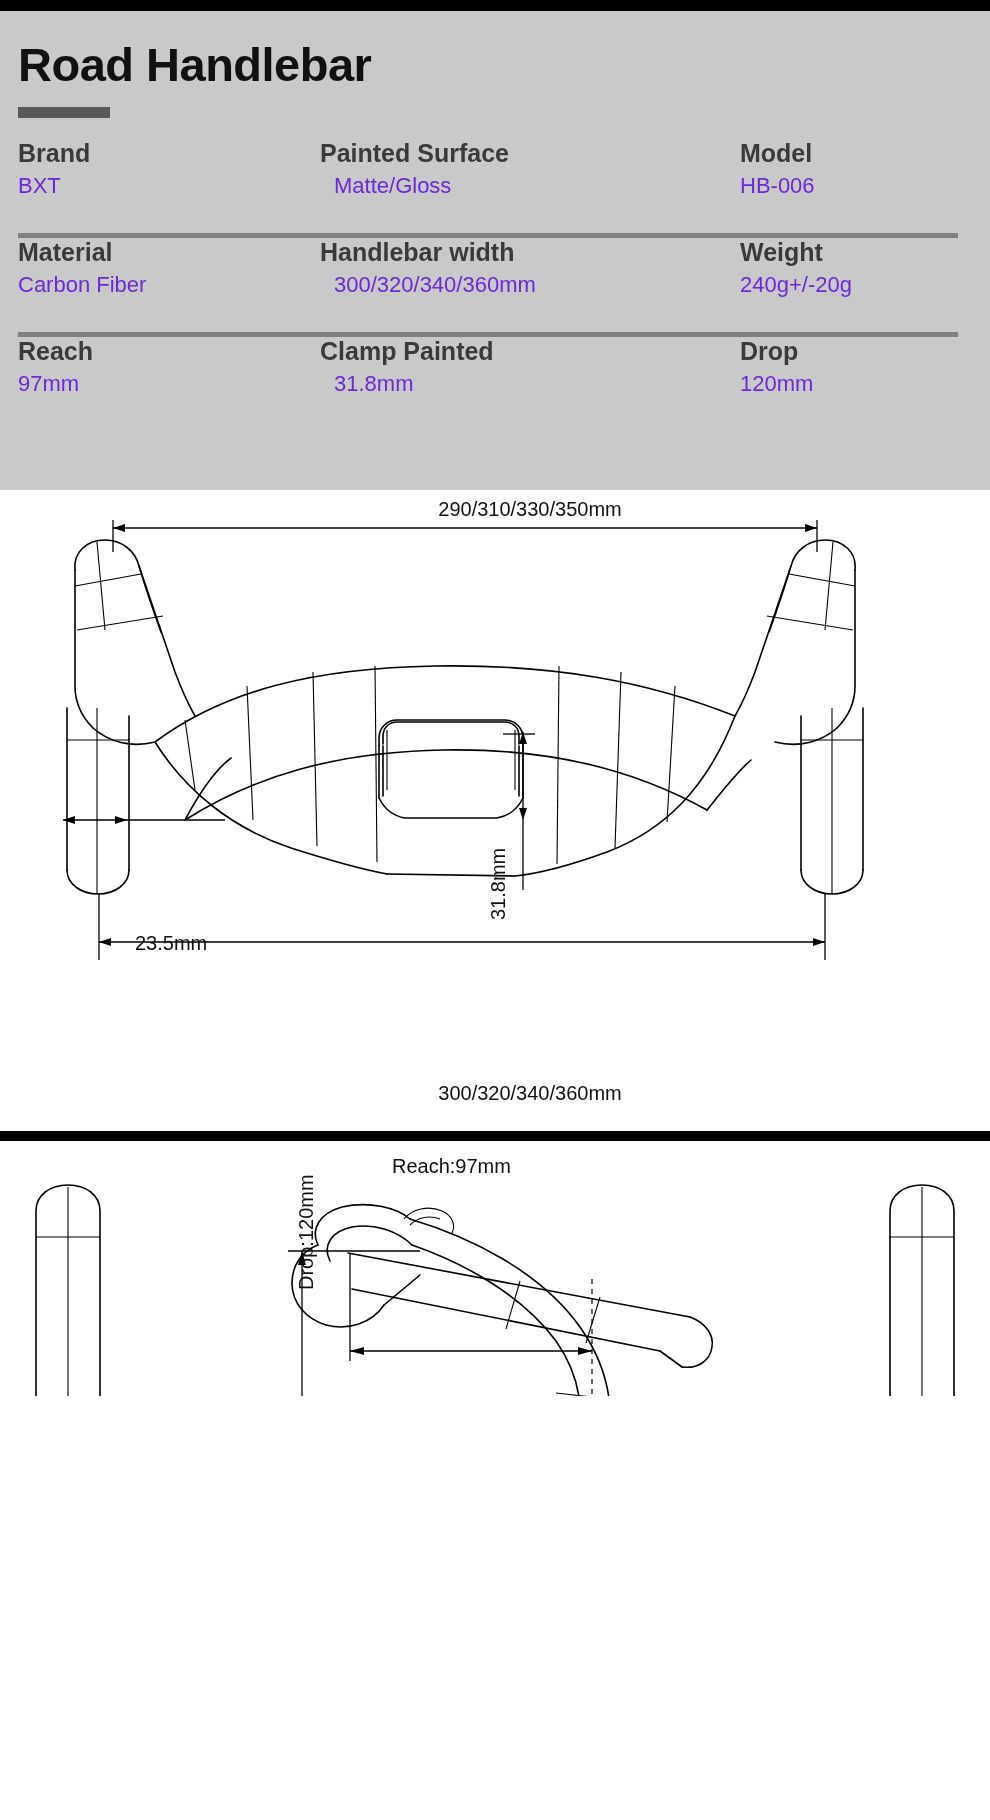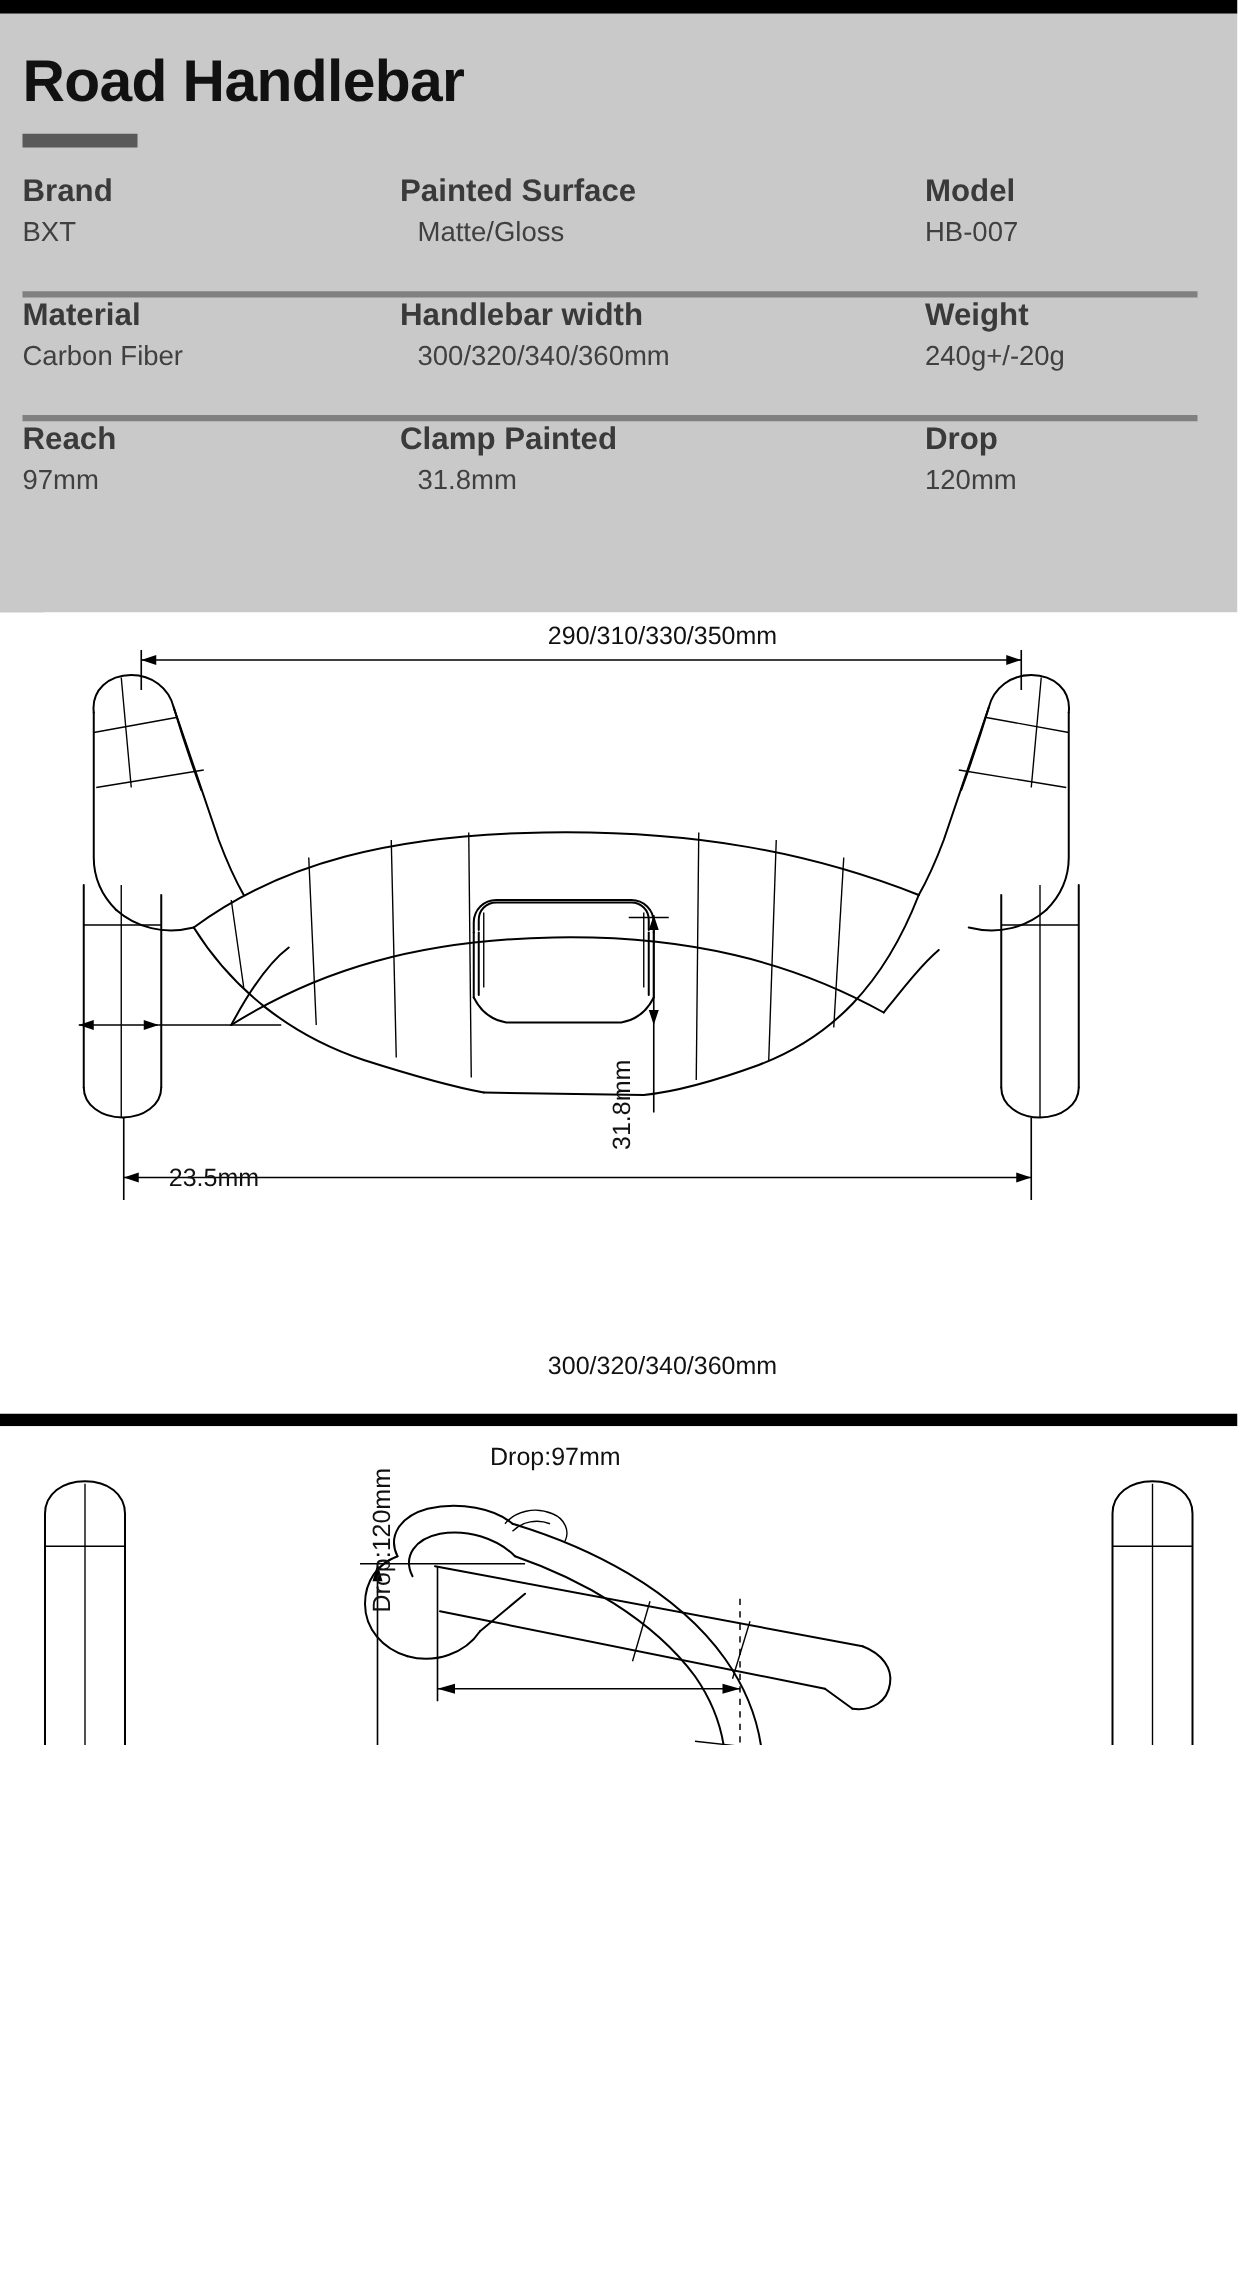--- a/index.html
+++ b/index.html
@@ -37,21 +37,21 @@
   .spec-row .cells{display:flex;width:100%;}
   .cell{position:relative;}
   .cell.c1{width:302px;}
   .cell.c2{width:420px;}
   .cell.c3{width:232px;}
   .cell .lbl{
     font-size:25px;font-weight:bold;color:#3a3a3a;
     line-height:1.15;white-space:nowrap;
   }
   .cell .val{
-    font-size:22px;font-weight:normal;color:#404040;
+    font-size:22px;font-weight:normal;color:#6d28d9;
     line-height:1.25;margin-top:4px;white-space:nowrap;
   }
   .cell.c2 .val{padding-left:14px;}
   .row-rule{
     position:absolute;left:0;bottom:0;width:940px;height:5px;background:#808080;
   }
 
   
   .draw1{
     position:absolute;left:0;top:490px;width:990px;height:650px;background:#fff;margin-left:35px;
@@ -106,21 +106,21 @@
           <div class="cell c1">
             <div class="lbl">Brand</div>
             <div class="val">BXT</div>
           </div>
           <div class="cell c2">
             <div class="lbl">Painted Surface</div>
             <div class="val">Matte/Gloss</div>
           </div>
           <div class="cell c3">
             <div class="lbl">Model</div>
-            <div class="val">HB-007</div>
+            <div class="val">HB-006</div>
           </div>
         </div>
         <div class="row-rule"></div>
       </div>
 
       <div class="spec-row">
         <div class="cells">
           <div class="cell c1">
             <div class="lbl">Material</div>
             <div class="val">Carbon Fiber</div>
@@ -394,16 +394,16 @@
         <line class="ln-th" x1="790" y1="424" x2="784" y2="446"></line>
 
         <circle class="ln-th" cx="487" cy="444" r="7" fill="none"></circle>
         <line class="dimline" x1="487" y1="438" x2="545" y2="358"></line>
       </g>
 
     </svg>
   </div>
 
   <div class="dim-drop">Drop:120mm</div>
-  <div class="dim-reach">Drop:97mm</div>
+  <div class="dim-reach">Reach:97mm</div>
   <div class="dim-dia">Ø5</div>
 
 </div>
 
 </body></html>

